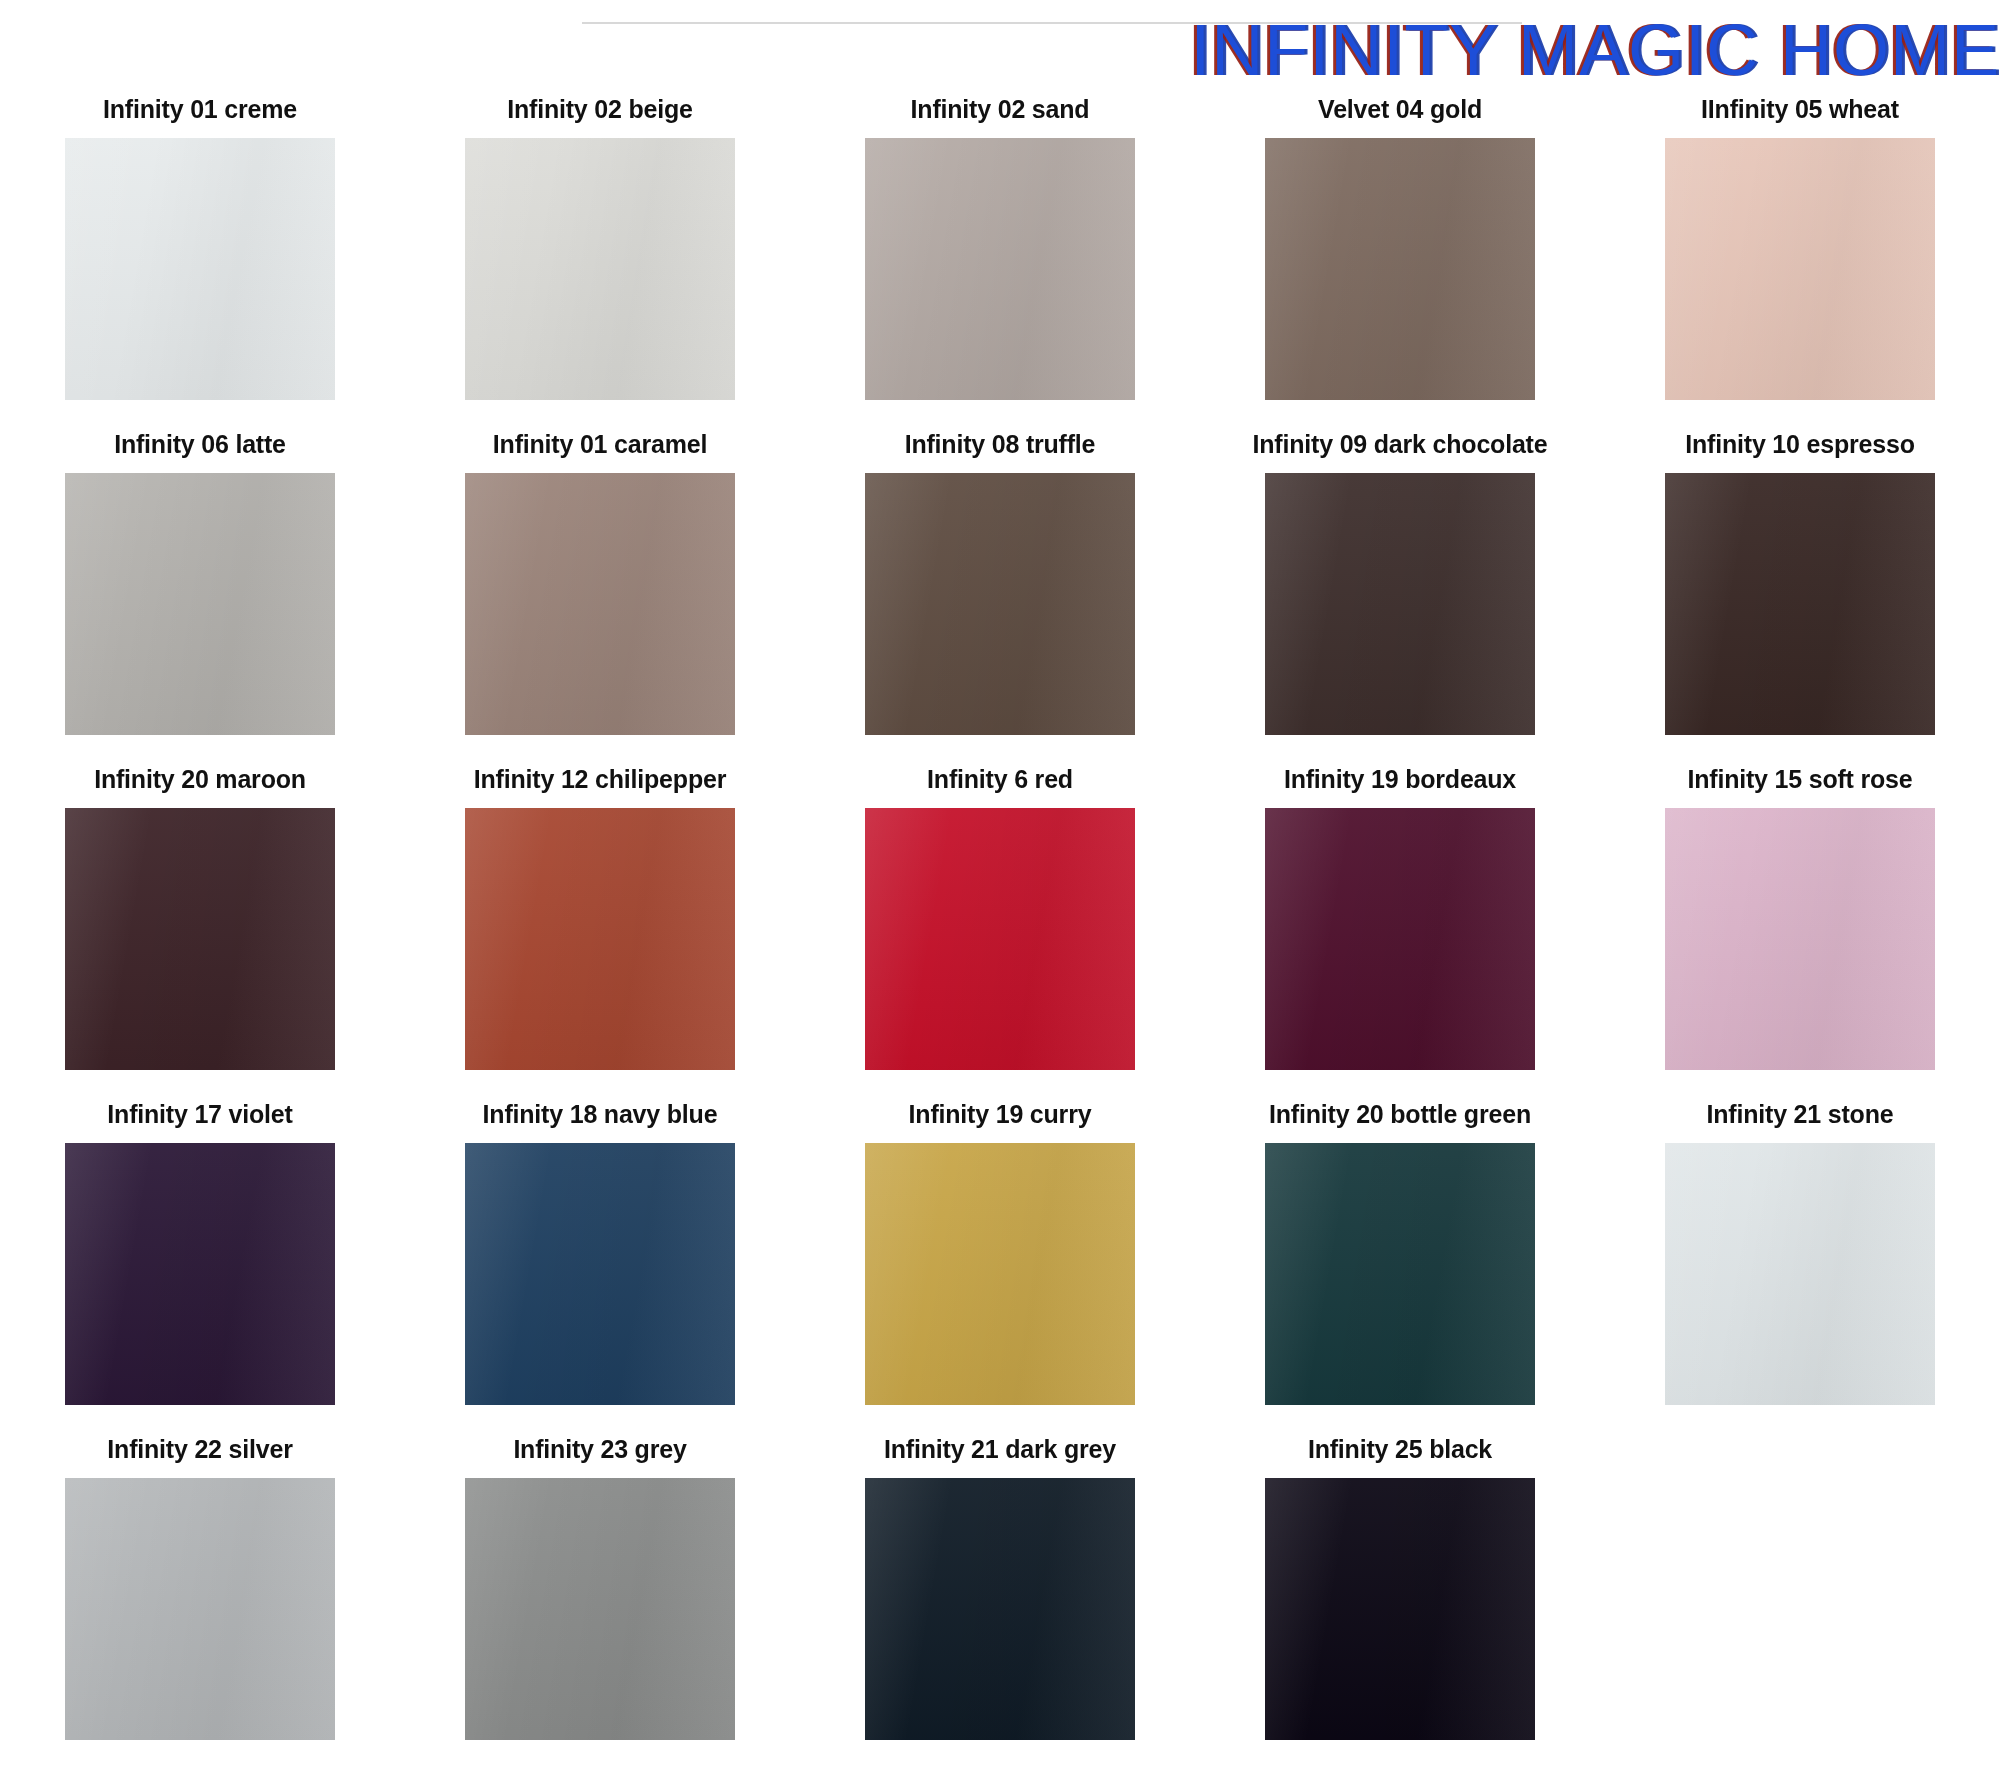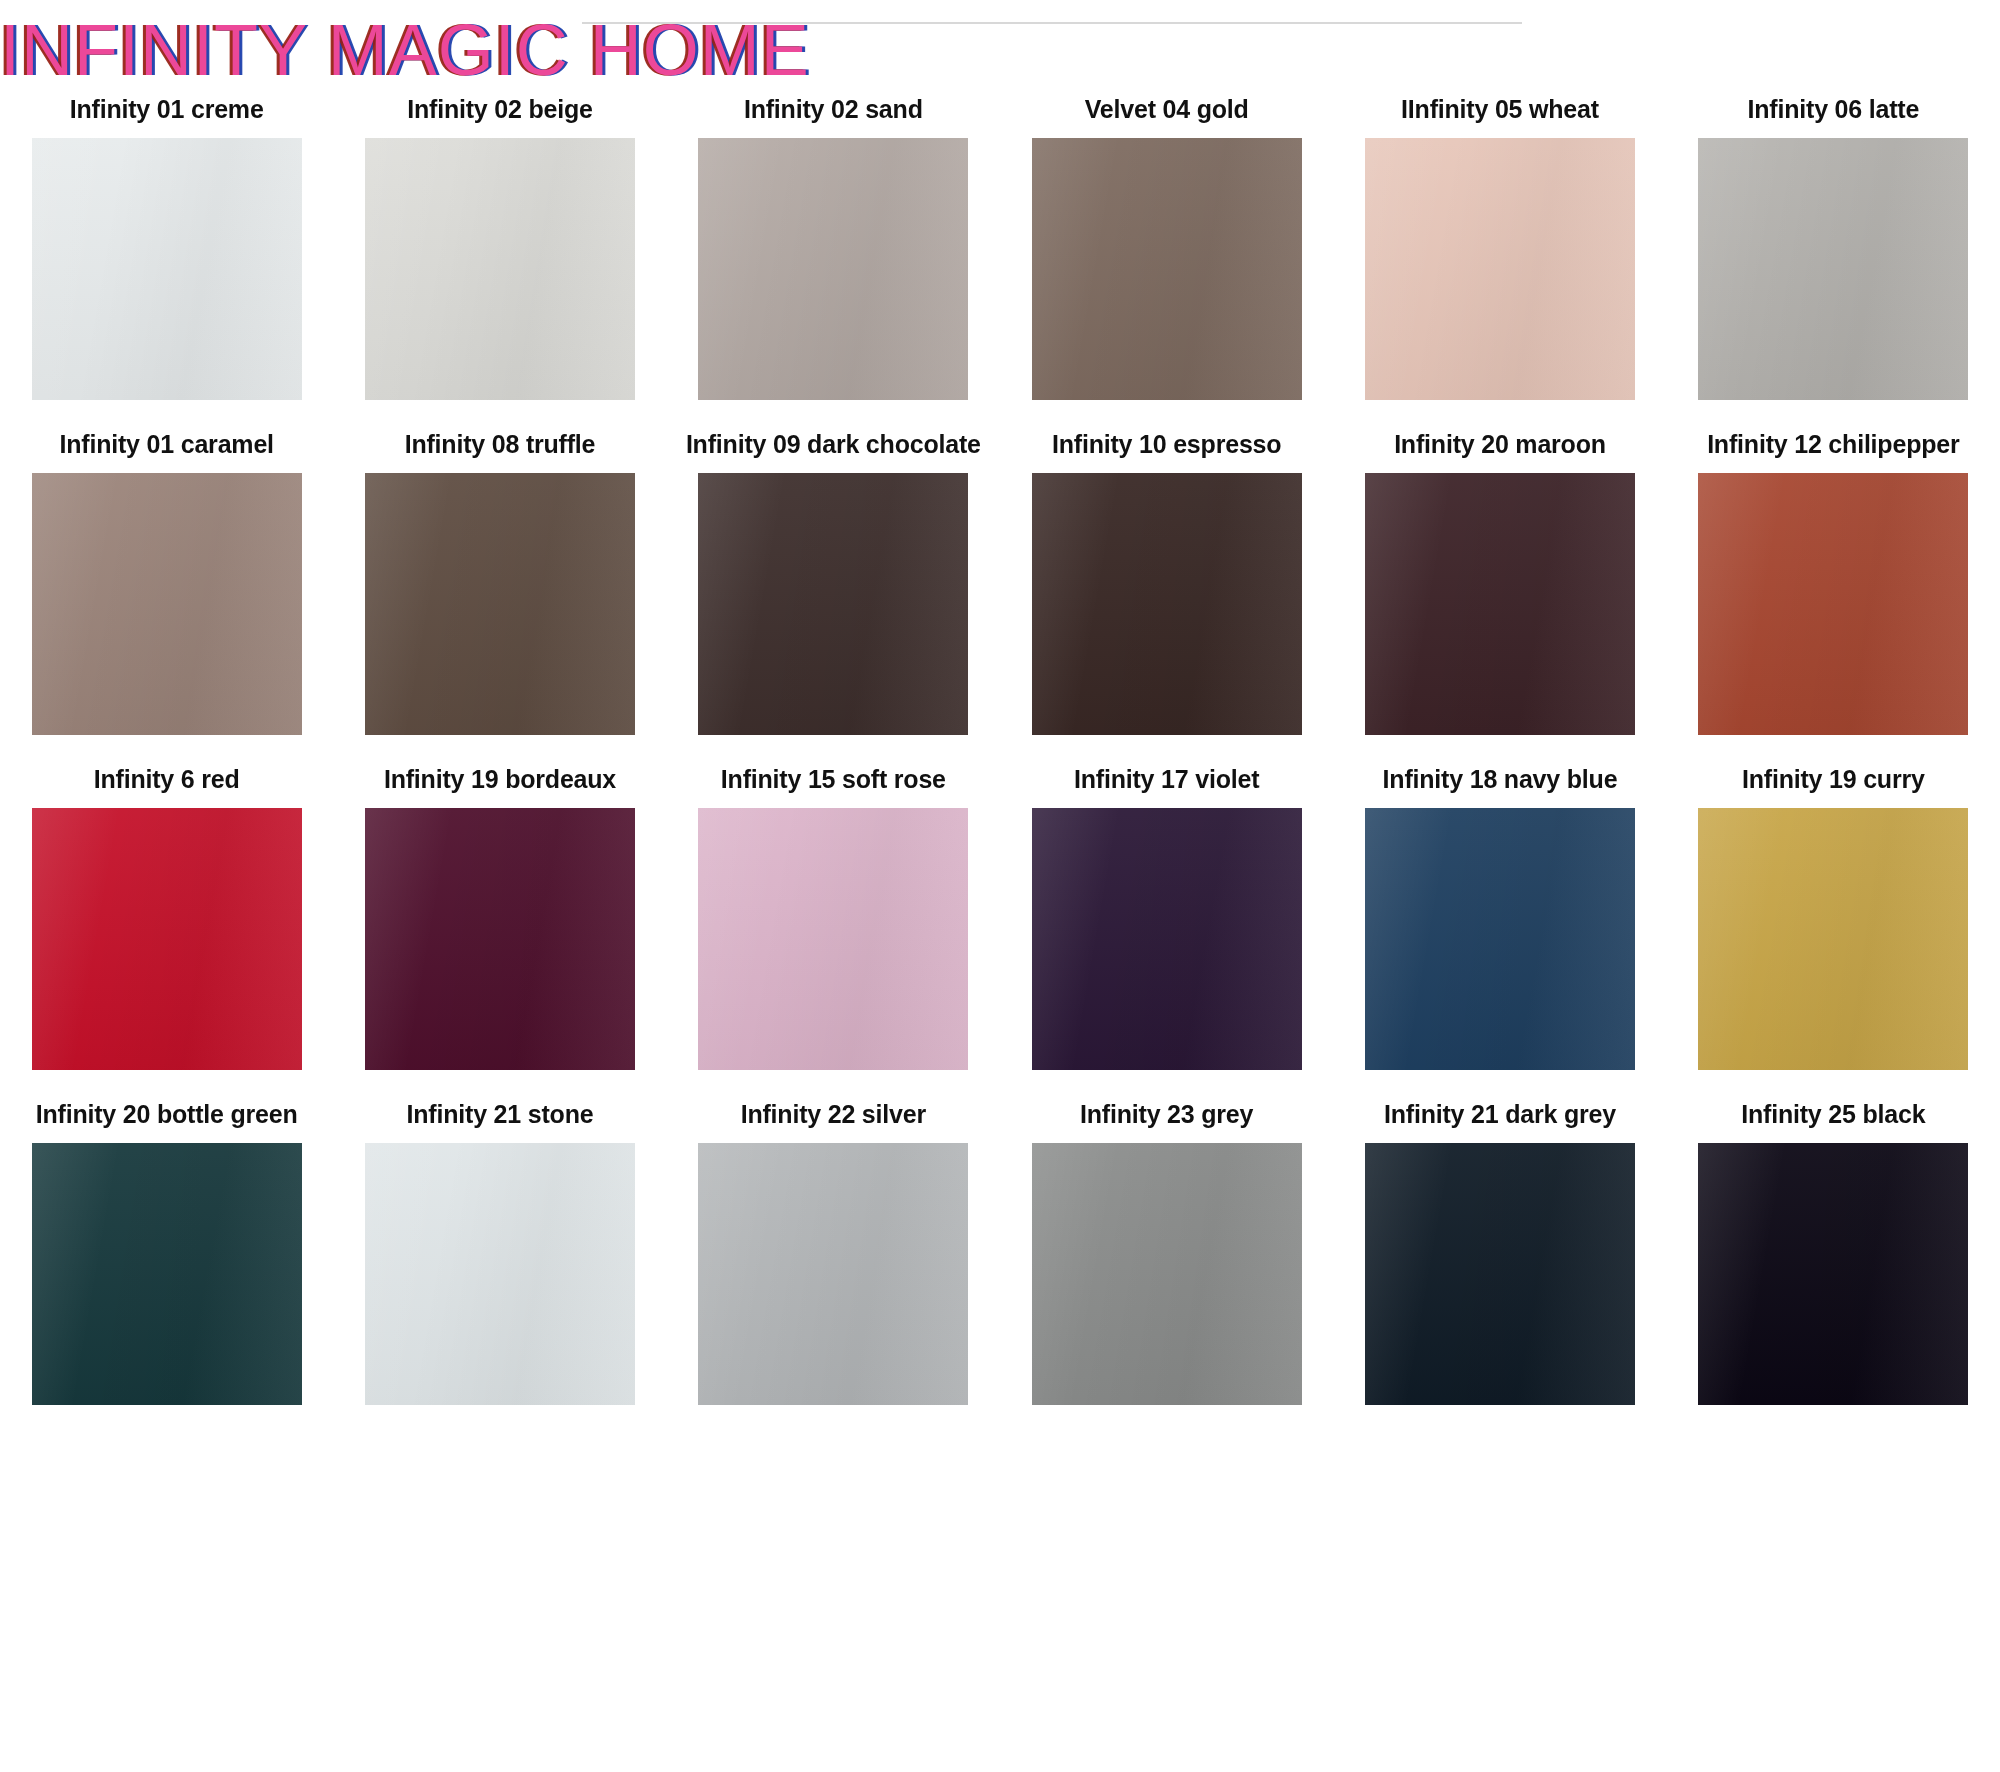--- a/index.html
+++ b/index.html
@@ -27,44 +27,44 @@
     top: 22px;
     width: 940px;
     height: 2px;
     background: #d8d8d8;
   }
   .title {
     position: absolute;
     left: 0;
     right: 0;
     top: 14px;
-    text-align: left;
+    text-align: right;
     font-family: "Liberation Sans", "DejaVu Sans", sans-serif;
     font-size: 72px;
     font-weight: 400;
     letter-spacing: 1px;
     line-height: 1;
-    color: #ec4899;
+    color: #1d4ed8;
     
     text-shadow:
       -3px 0 0 rgba(150, 30, 20, 0.92),
        3px 0 0 rgba(25, 60, 170, 0.92),
       -1.5px 0 0 rgba(200, 110, 20, 0.45),
        1.5px 0 0 rgba(40, 120, 200, 0.45);
     white-space: nowrap;
   }
 
   
   .grid {
     position: absolute;
     left: 0;
     top: 96px;
     width: 2000px;
     display: grid;
-    grid-template-columns: repeat(6, 1fr);
+    grid-template-columns: repeat(5, 1fr);
     grid-auto-rows: 335px;
     column-gap: 0;
     row-gap: 0;
   }
   .cell {
     position: relative;
     box-sizing: border-box;
     padding: 0;
   }
   .swatch-label {

